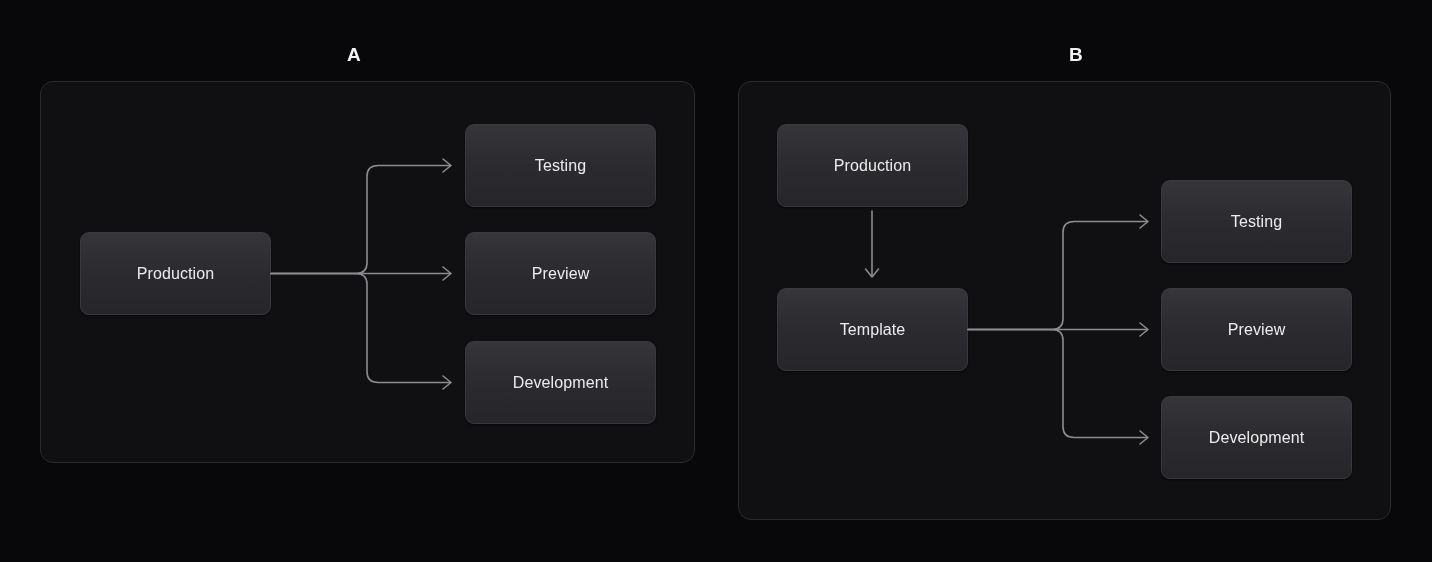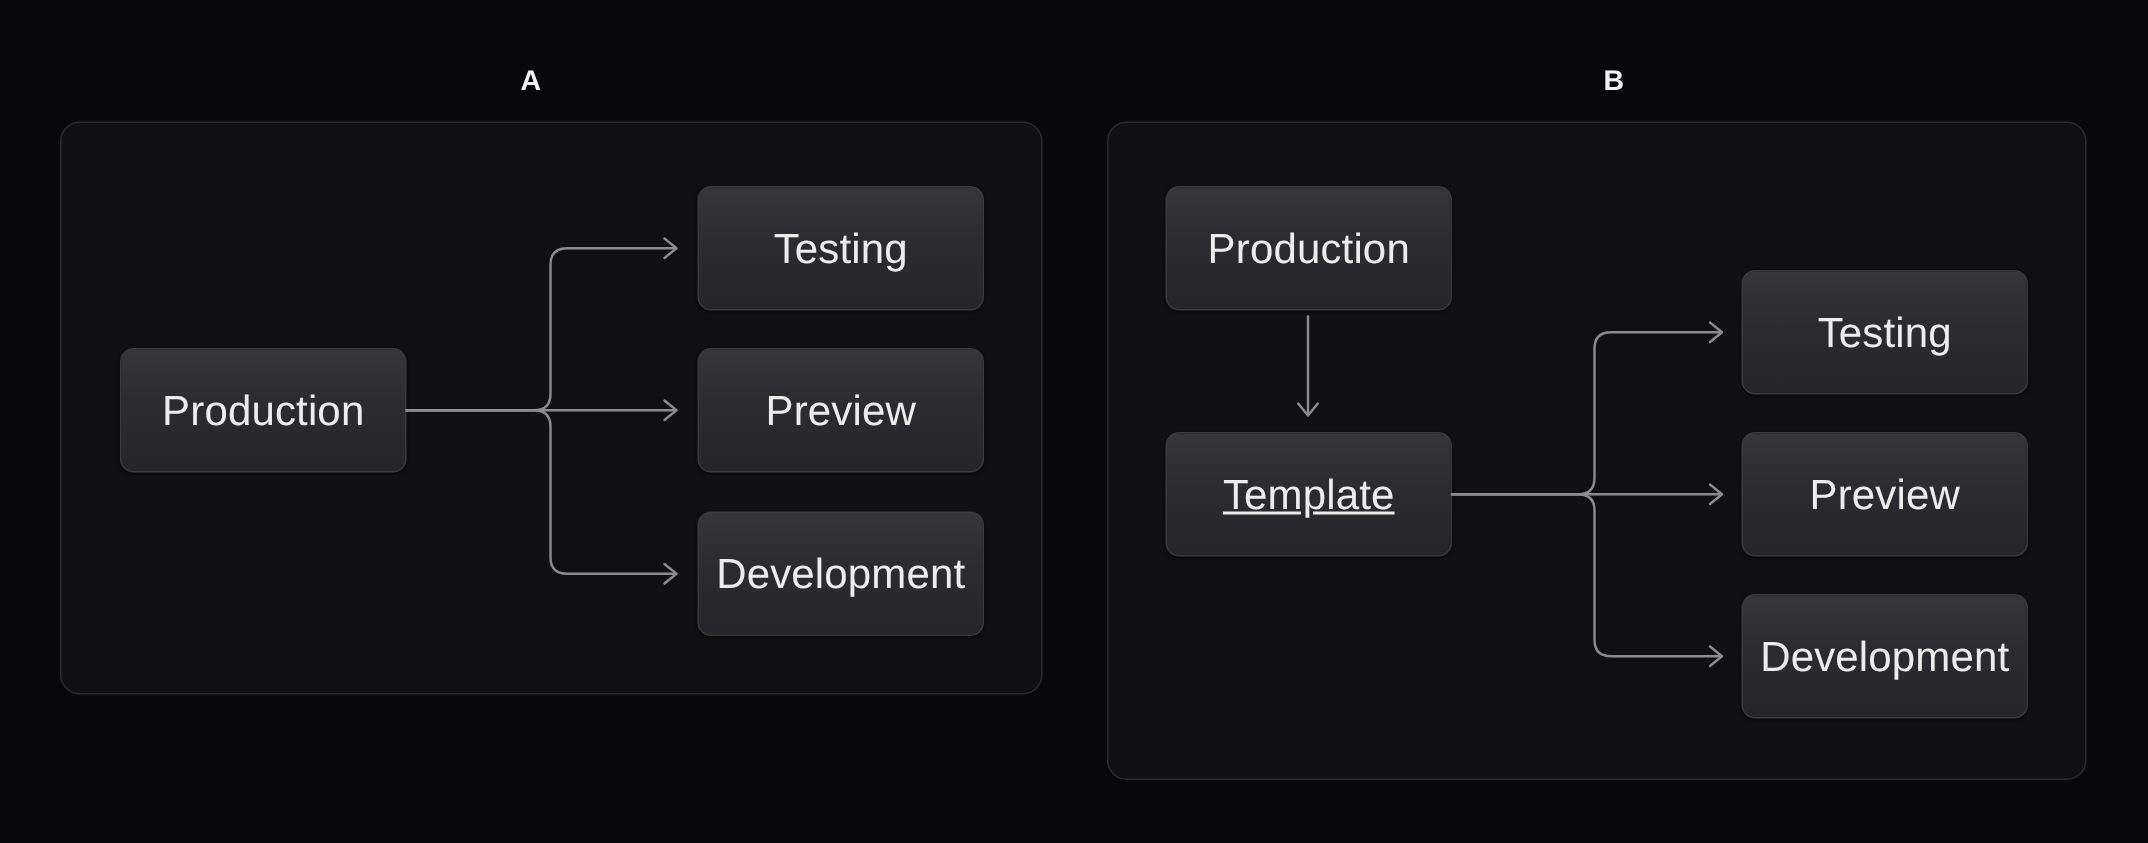--- a/index.html
+++ b/index.html
@@ -38,21 +38,21 @@
   .node {
     position: absolute;
     box-sizing: border-box;
     border: 1px solid #3a3a3e;
     border-radius: 9px;
     background: linear-gradient(180deg, #36363a 0%, #2c2c30 45%, #26262a 100%);
     display: flex;
     align-items: center;
     justify-content: center;
     color: #ececec;
-    font-size: 28px;
+    font-size: 16px;
     font-weight: 400;
     letter-spacing: 0.1px;
     box-shadow: 0 1px 2px rgba(0,0,0,0.55);
   }
   .edges {
     position: absolute;
     left: 0;
     top: 0;
     width: 1432px;
     height: 562px;
@@ -94,21 +94,21 @@
   <div class="node" style="left:465px; top:341px; width:191px; height:83px;">
     <span>Development</span>
   </div>
 
   <div class="panel-label" style="left:1056px; top:45px; width:40px;">B</div>
   <div class="panel" style="left:738px; top:81px; width:653px; height:439px;"></div>
 
   <div class="node" style="left:777px; top:124px; width:191px; height:83px;">
     <span>Production</span>
   </div>
-  <div class="node" style="left:777px; top:288px; width:191px; height:83px;text-decoration:underline;">
+  <div class="node" style="left:777px; top:288px; width:191px; height:83px;">
     <span>Template</span>
   </div>
   <div class="node" style="left:1161px; top:180px; width:191px; height:83px;">
     <span>Testing</span>
   </div>
   <div class="node" style="left:1161px; top:288px; width:191px; height:83px;">
     <span>Preview</span>
   </div>
   <div class="node" style="left:1161px; top:396px; width:191px; height:83px;">
     <span>Development</span>

